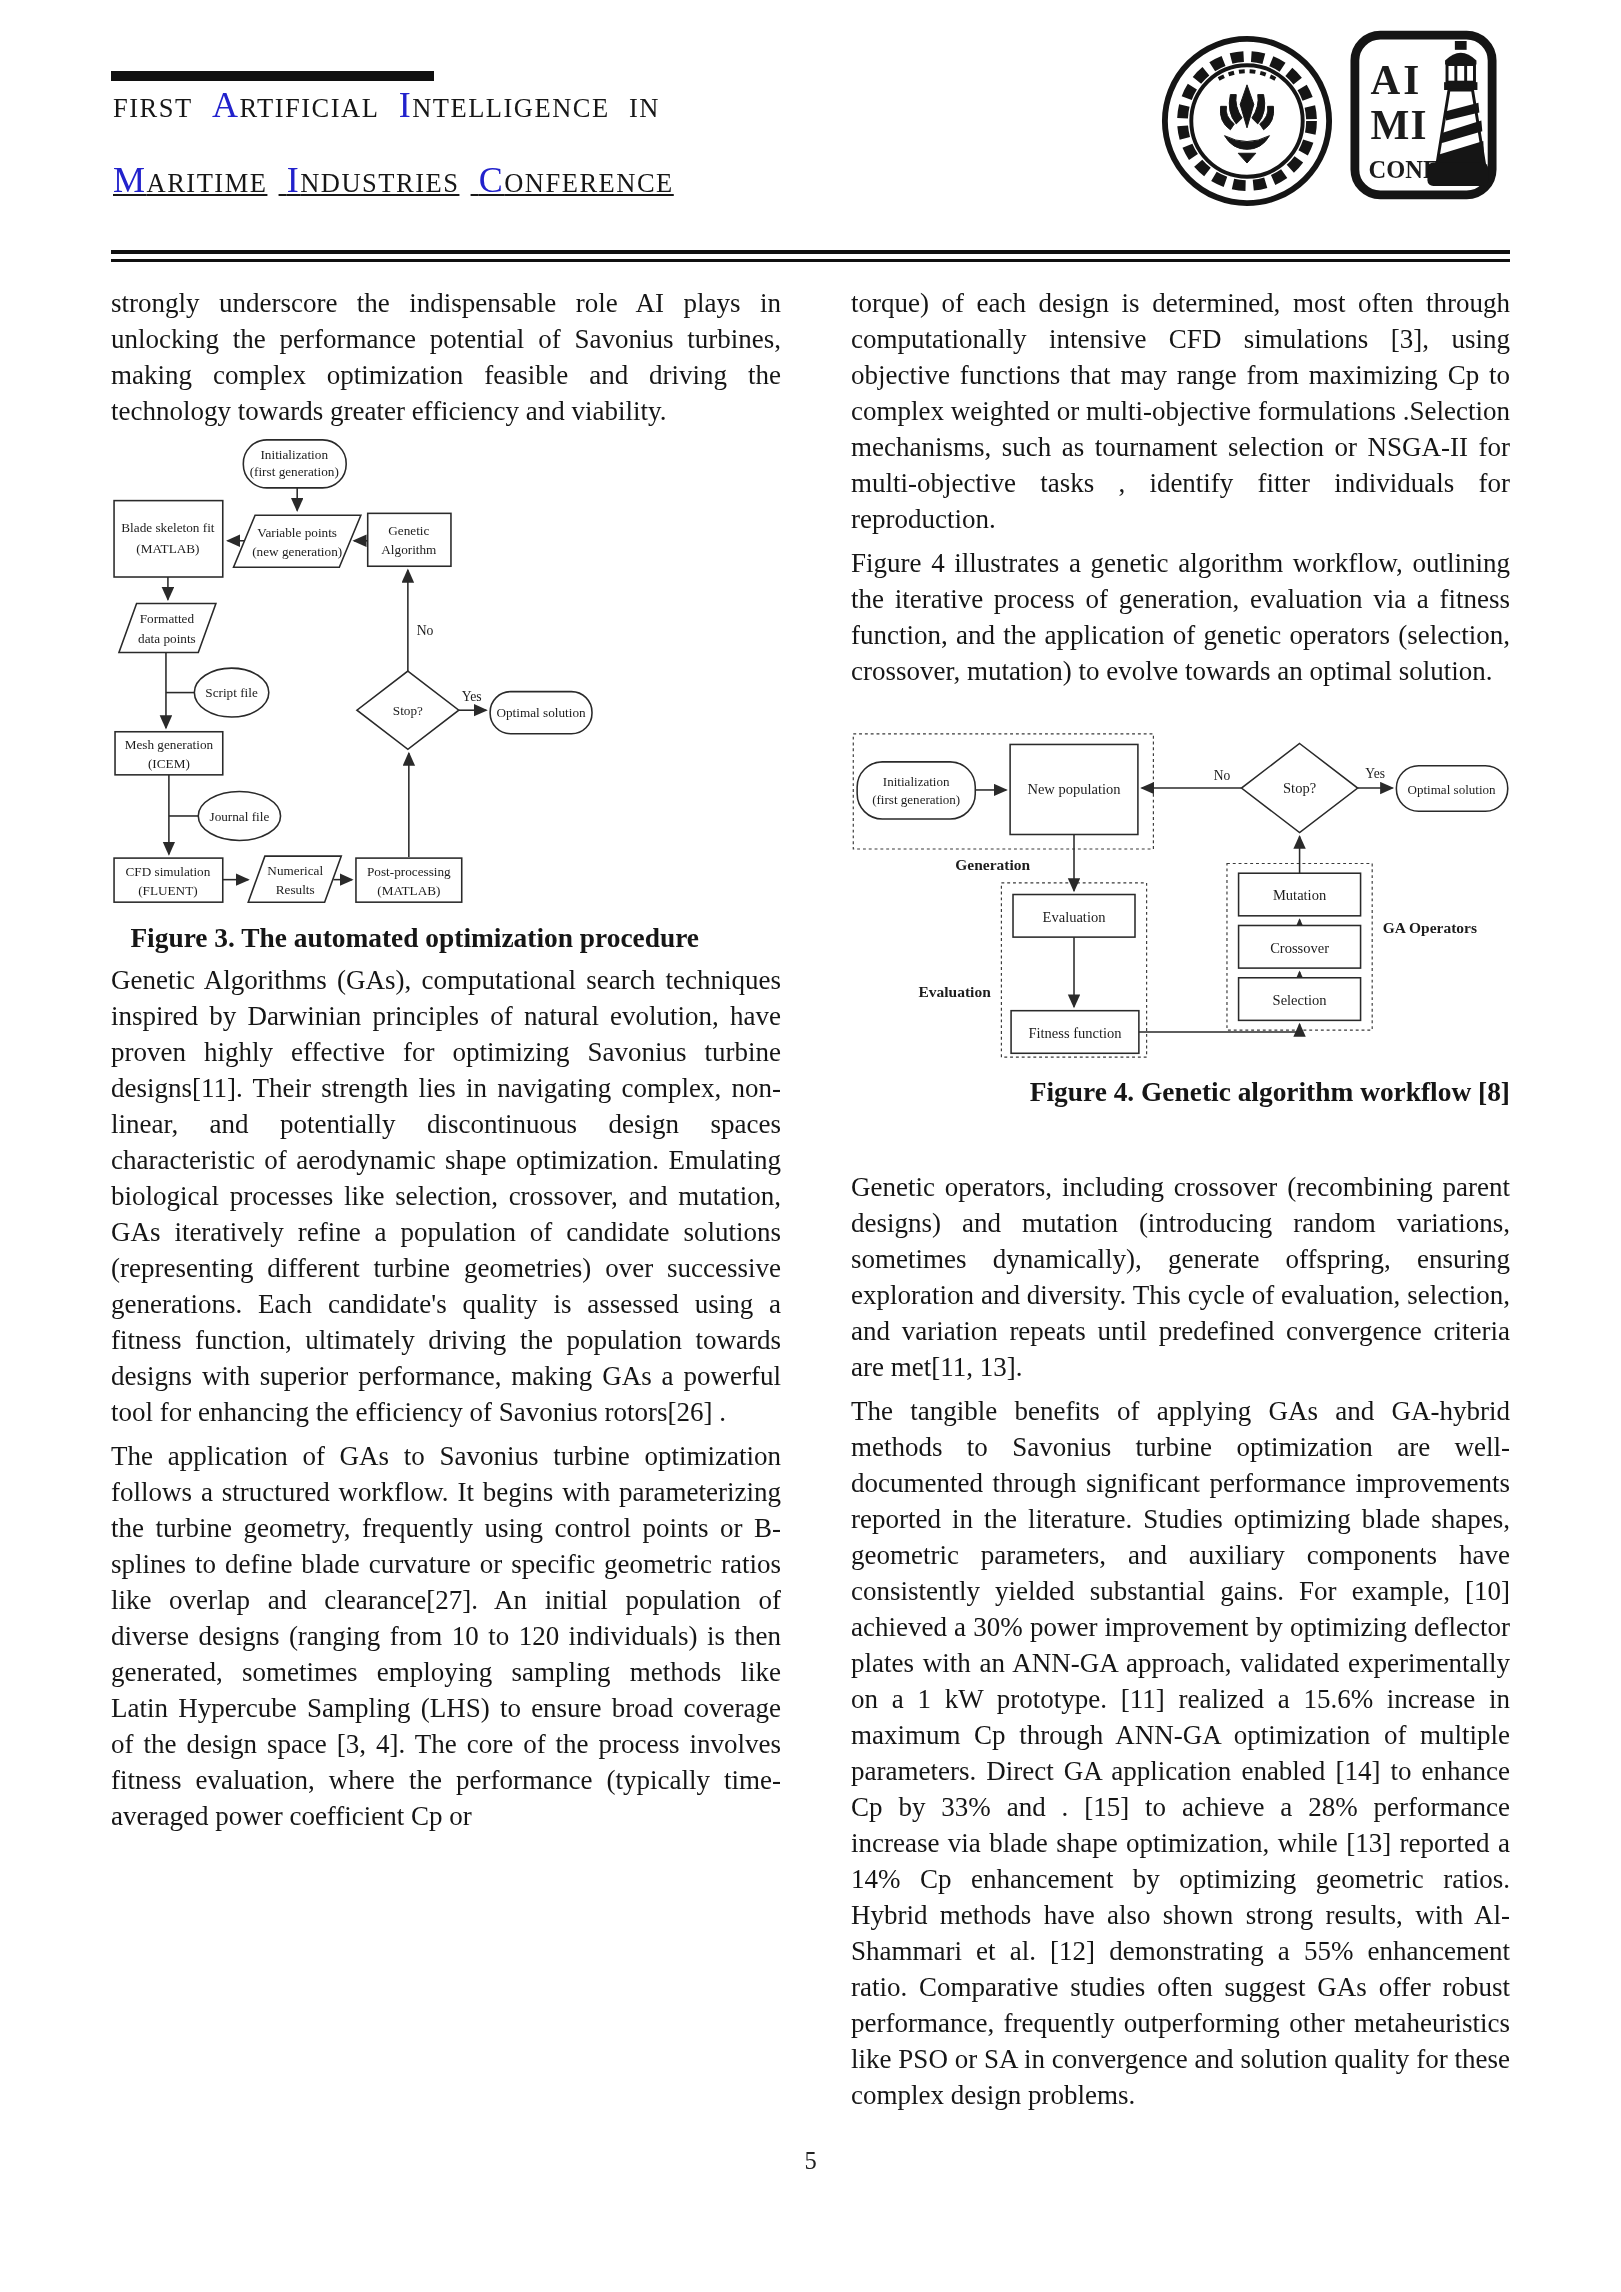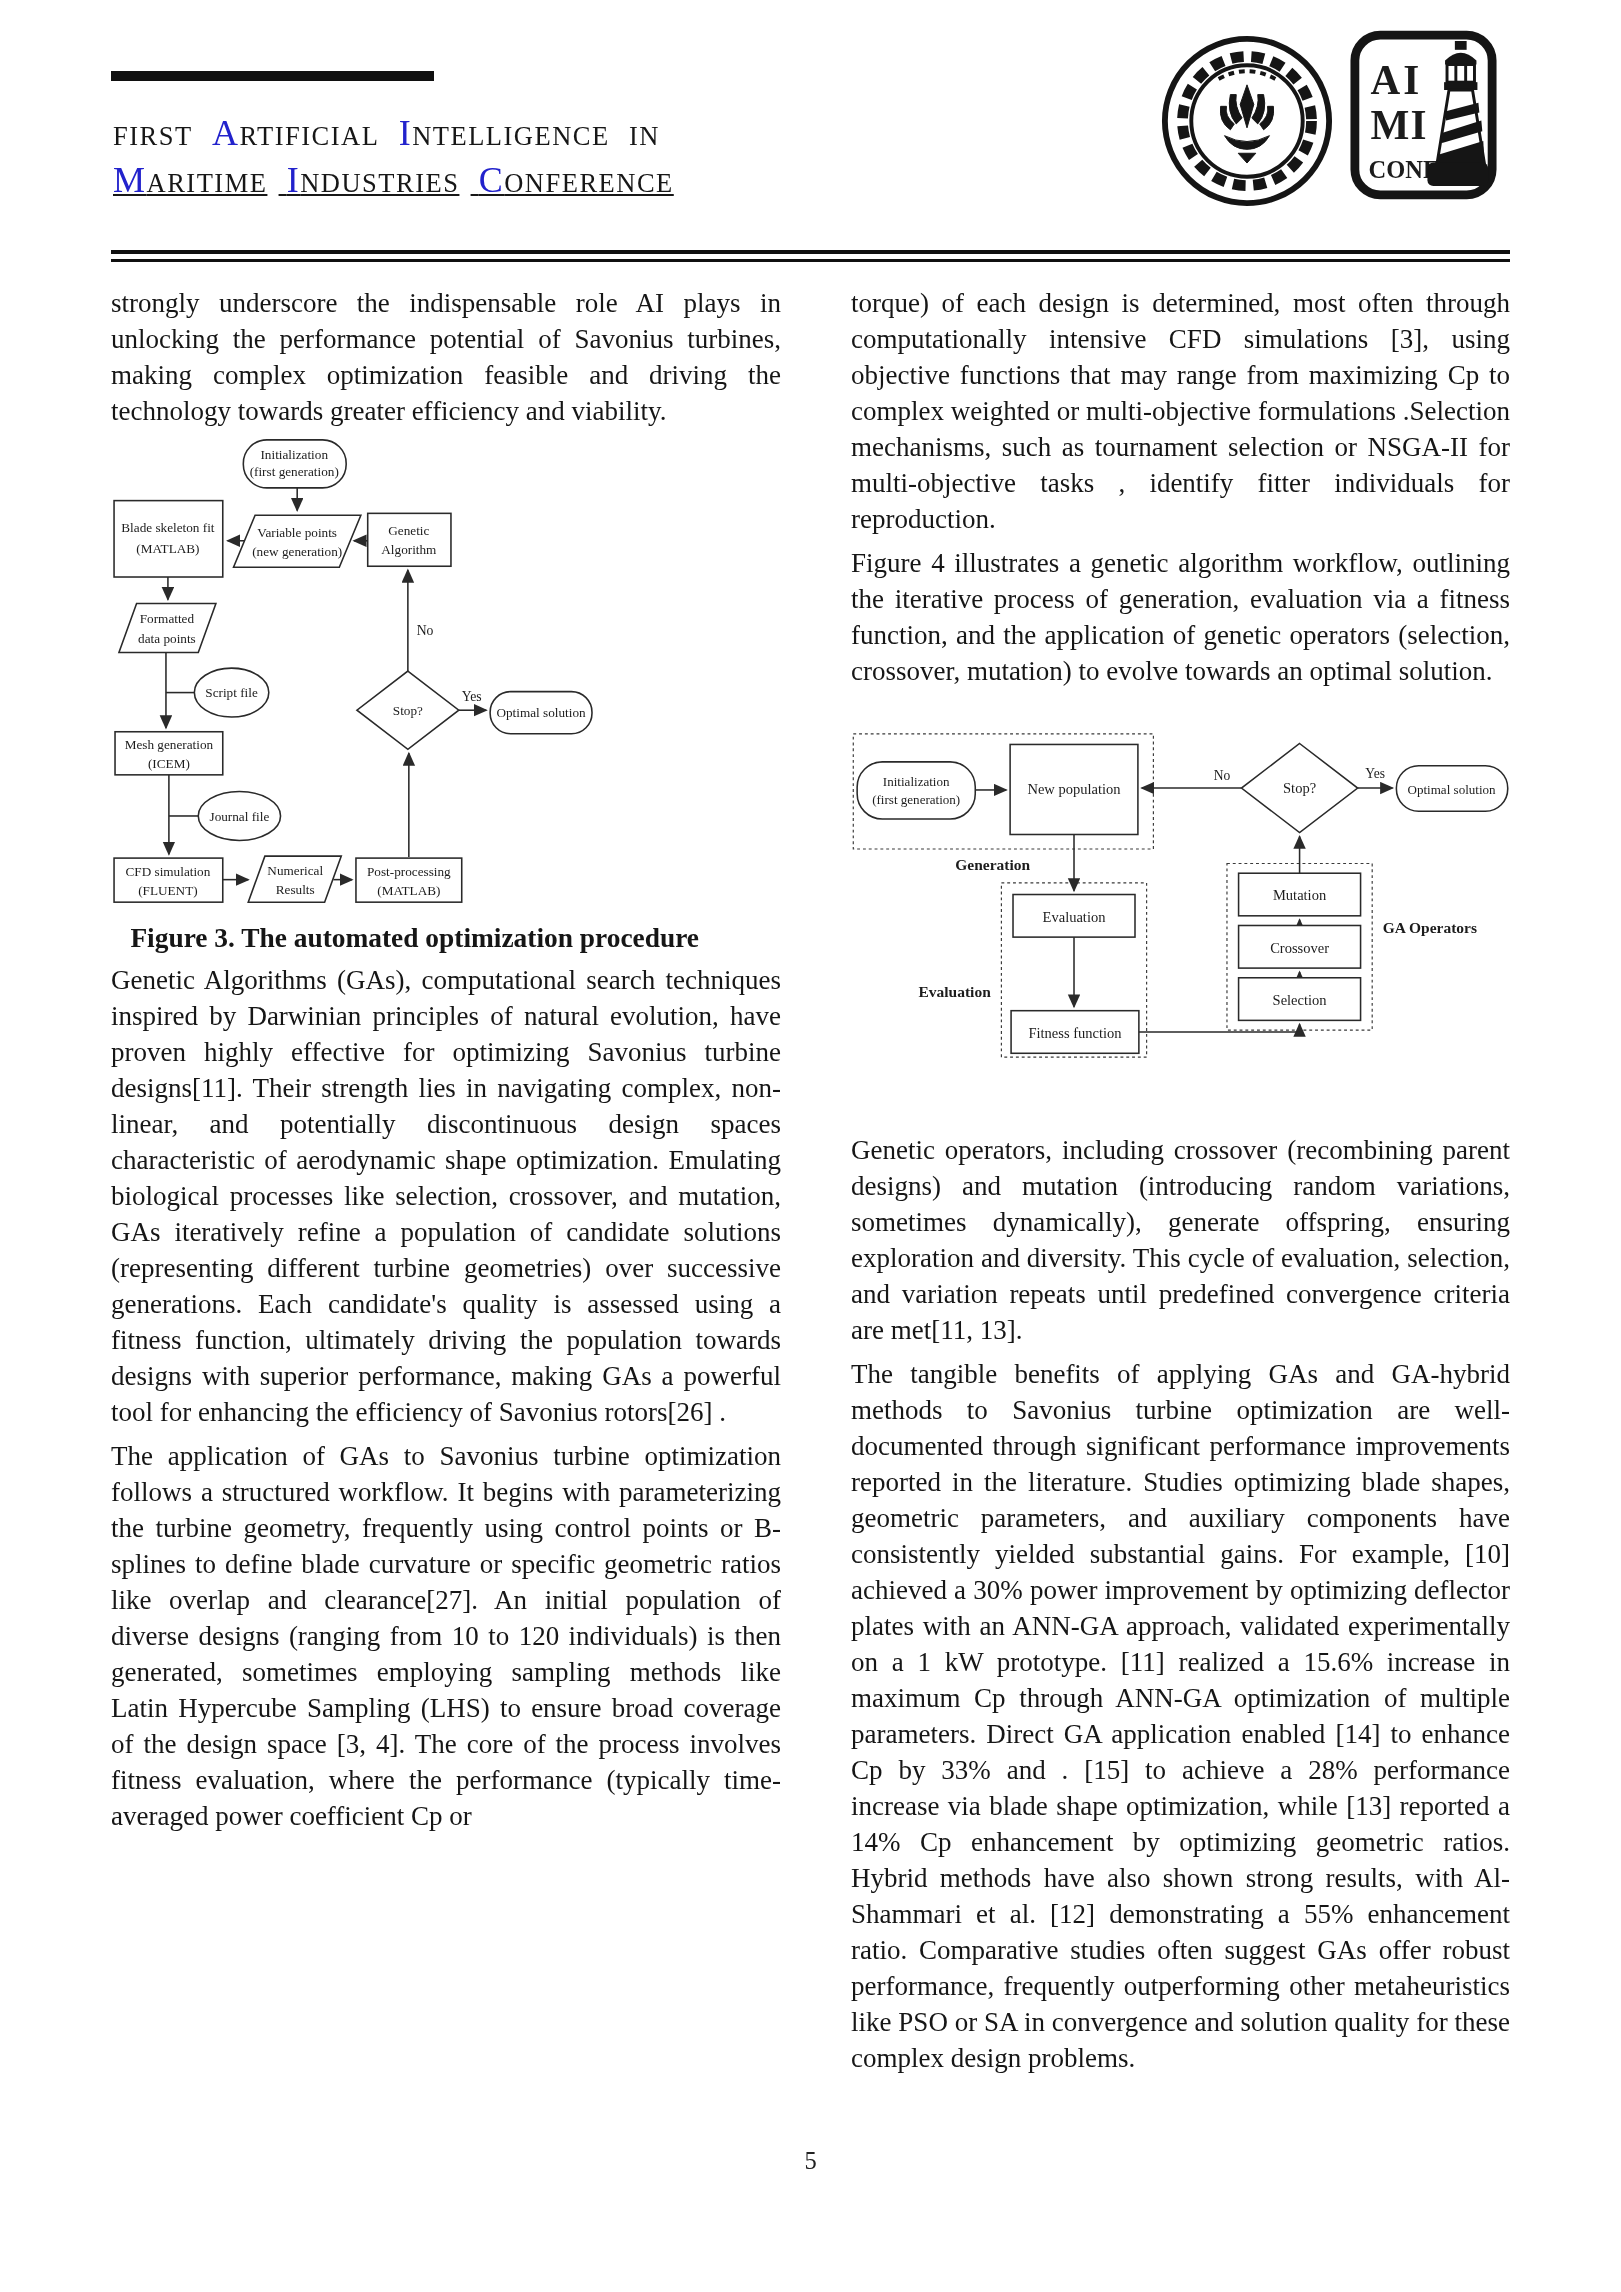--- a/index.html
+++ b/index.html
@@ -2,21 +2,21 @@
 <html><head>
 <meta charset="utf-8">
 <style>
   html,body{margin:0;padding:0;background:#ffffff;}
   .page{position:relative;width:1621px;height:2293px;background:#ffffff;
         font-family:"Liberation Serif",serif;color:#161616;overflow:hidden;}
   .topbar{position:absolute;left:111px;top:71px;width:323px;height:9.8px;background:#101010;}
   .title-line{position:absolute;left:113px;font-size:26.5px;letter-spacing:1.5px;color:#171717;white-space:nowrap;}
   .title-line .word{margin-right:0.42em;}
   .title-line .lead{font-size:36px;color:#2222cc;}
-  .t1{top:112px;text-align:center;}
+  .t1{top:84px;text-align:center;}
   .t2{top:159px;text-decoration:underline;}
   .logos{position:absolute;top:0;left:0;}
   .dbl-rule{position:absolute;left:111px;top:250px;width:1399px;height:4.9px;
             border-top:4.9px solid #101010;border-bottom:3.9px solid #101010;}
   .col{position:absolute;top:277px;font-size:27px;line-height:36px;text-align:justify;}
   .col-left{left:111px;width:670px;}
   .col-right{left:851px;width:659px;}
   .col p{margin:8px 0 0 0;}
   .figwrap{margin-top:5.9px;}
   .figcaption{font-weight:bold;font-size:27.4px;text-align:right;line-height:31px;margin-top:3.9px;}
@@ -227,20 +227,21 @@
         <rect class="node" x="165" y="292" width="132" height="44"></rect>
         <text class="nlab" x="231" y="320" font-size="15">Fitness function</text>
 
         <text class="nlab blab" x="146" y="147" font-size="16">Generation</text>
         <text class="blab" x="549" y="212" font-size="16">GA Operators</text>
         <text class="blab" x="144" y="278" font-size="16" text-anchor="end">Evaluation</text>
         <text class="nlab" x="383" y="54" font-size="14">No</text>
         <text class="nlab" x="541" y="52" font-size="14">Yes</text>
       </svg>
     </div>
+    <div class="figcaption cap4">Figure 4. Genetic algorithm workflow [8]</div>
 
     <p class="p7">Genetic operators, including crossover (recombining parent designs) and mutation (introducing random variations, sometimes dynamically), generate offspring, ensuring exploration and diversity. This cycle of evaluation, selection, and variation repeats until predefined convergence criteria are met[11, 13].</p>
     <p>The tangible benefits of applying GAs and GA-hybrid methods to Savonius turbine optimization are well-documented through significant performance improvements reported in the literature. Studies optimizing blade shapes, geometric parameters, and auxiliary components have consistently yielded substantial gains. For example, [10] achieved a 30% power improvement by optimizing deflector plates with an ANN-GA approach, validated experimentally on a 1 kW prototype. [11] realized a 15.6% increase in maximum Cp through ANN-GA optimization of multiple parameters. Direct GA application enabled [14] to enhance Cp by 33% and . [15] to achieve a 28% performance increase via blade shape optimization, while [13] reported a 14% Cp enhancement by optimizing geometric ratios. Hybrid methods have also shown strong results, with Al-Shammari et al. [12] demonstrating a 55% enhancement ratio. Comparative studies often suggest GAs offer robust performance, frequently outperforming other metaheuristics like PSO or SA in convergence and solution quality for these complex design problems.</p>
   </div>
 
   <div class="footer-num">5</div>
 </div>
 
 
 </body></html>

